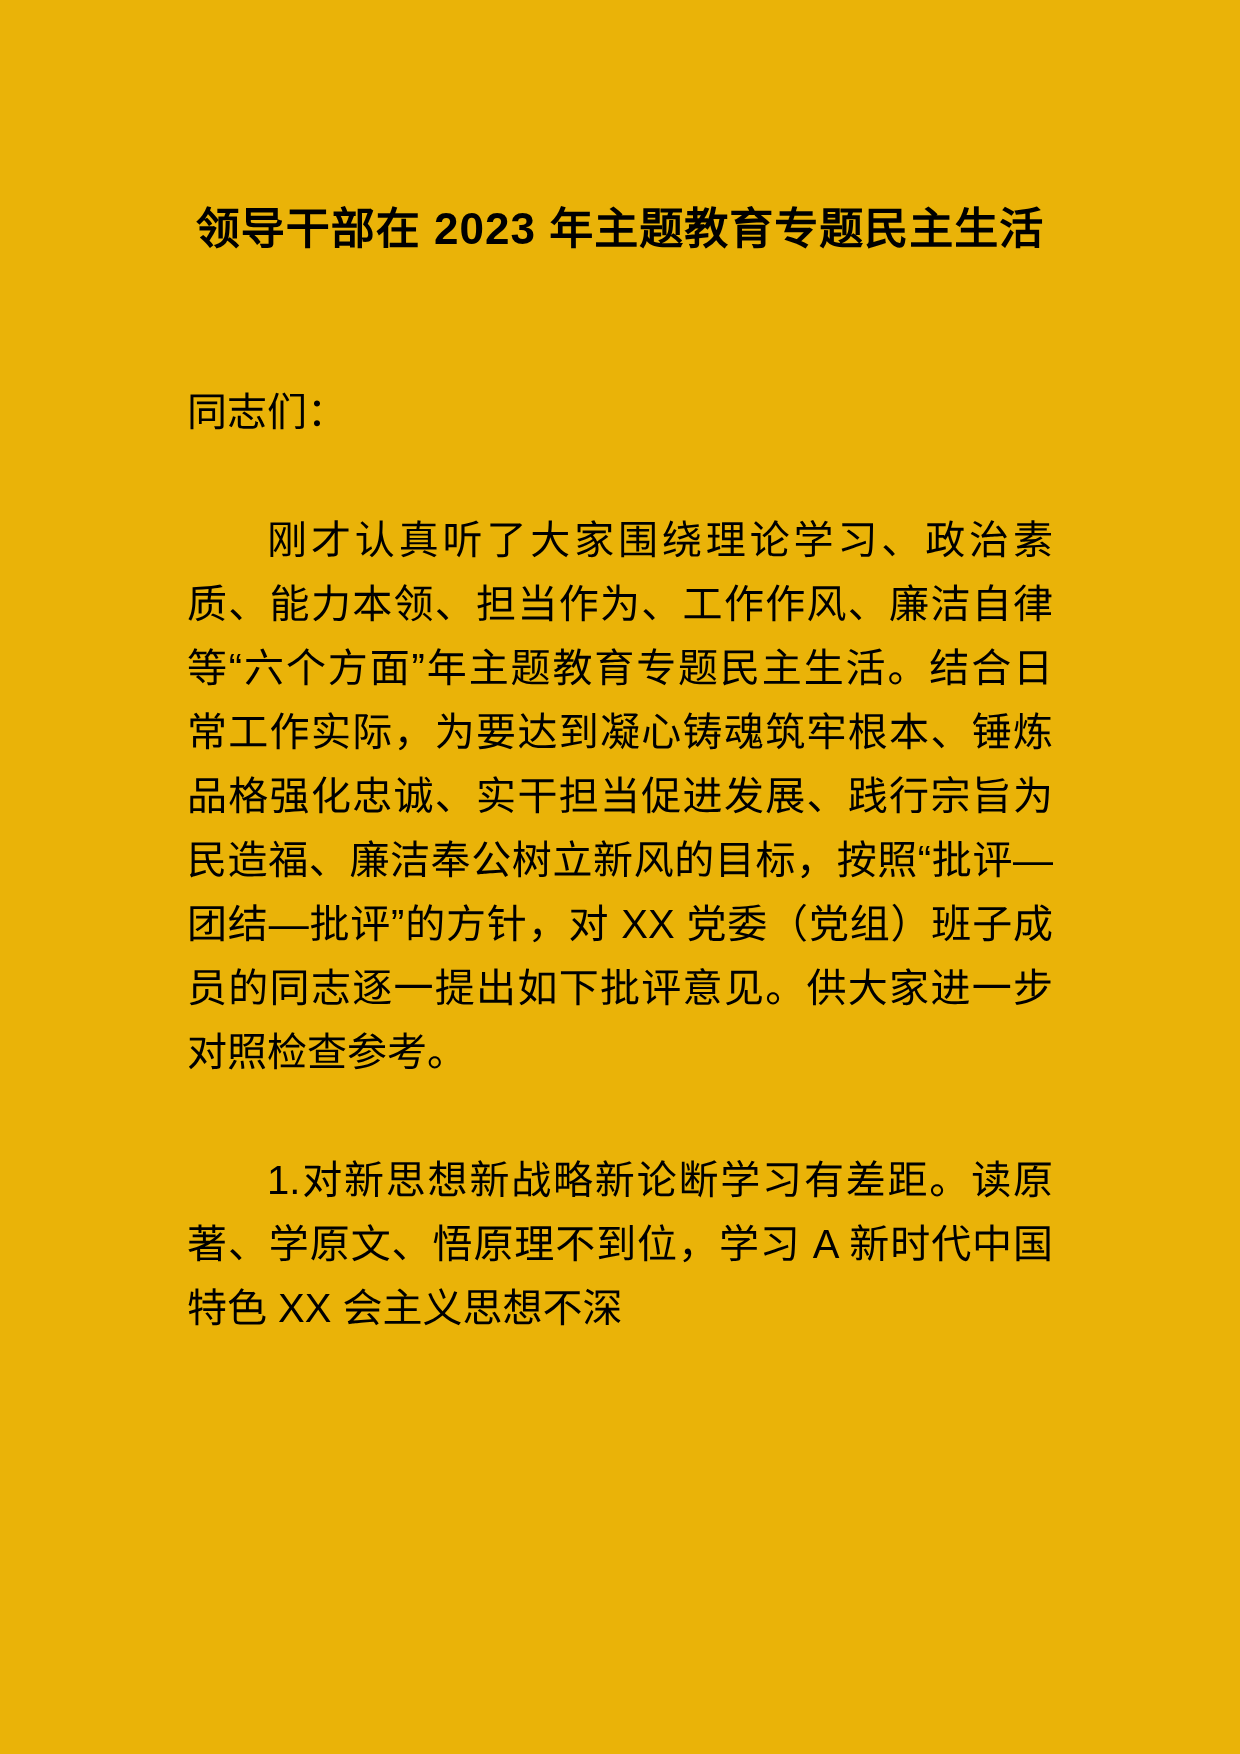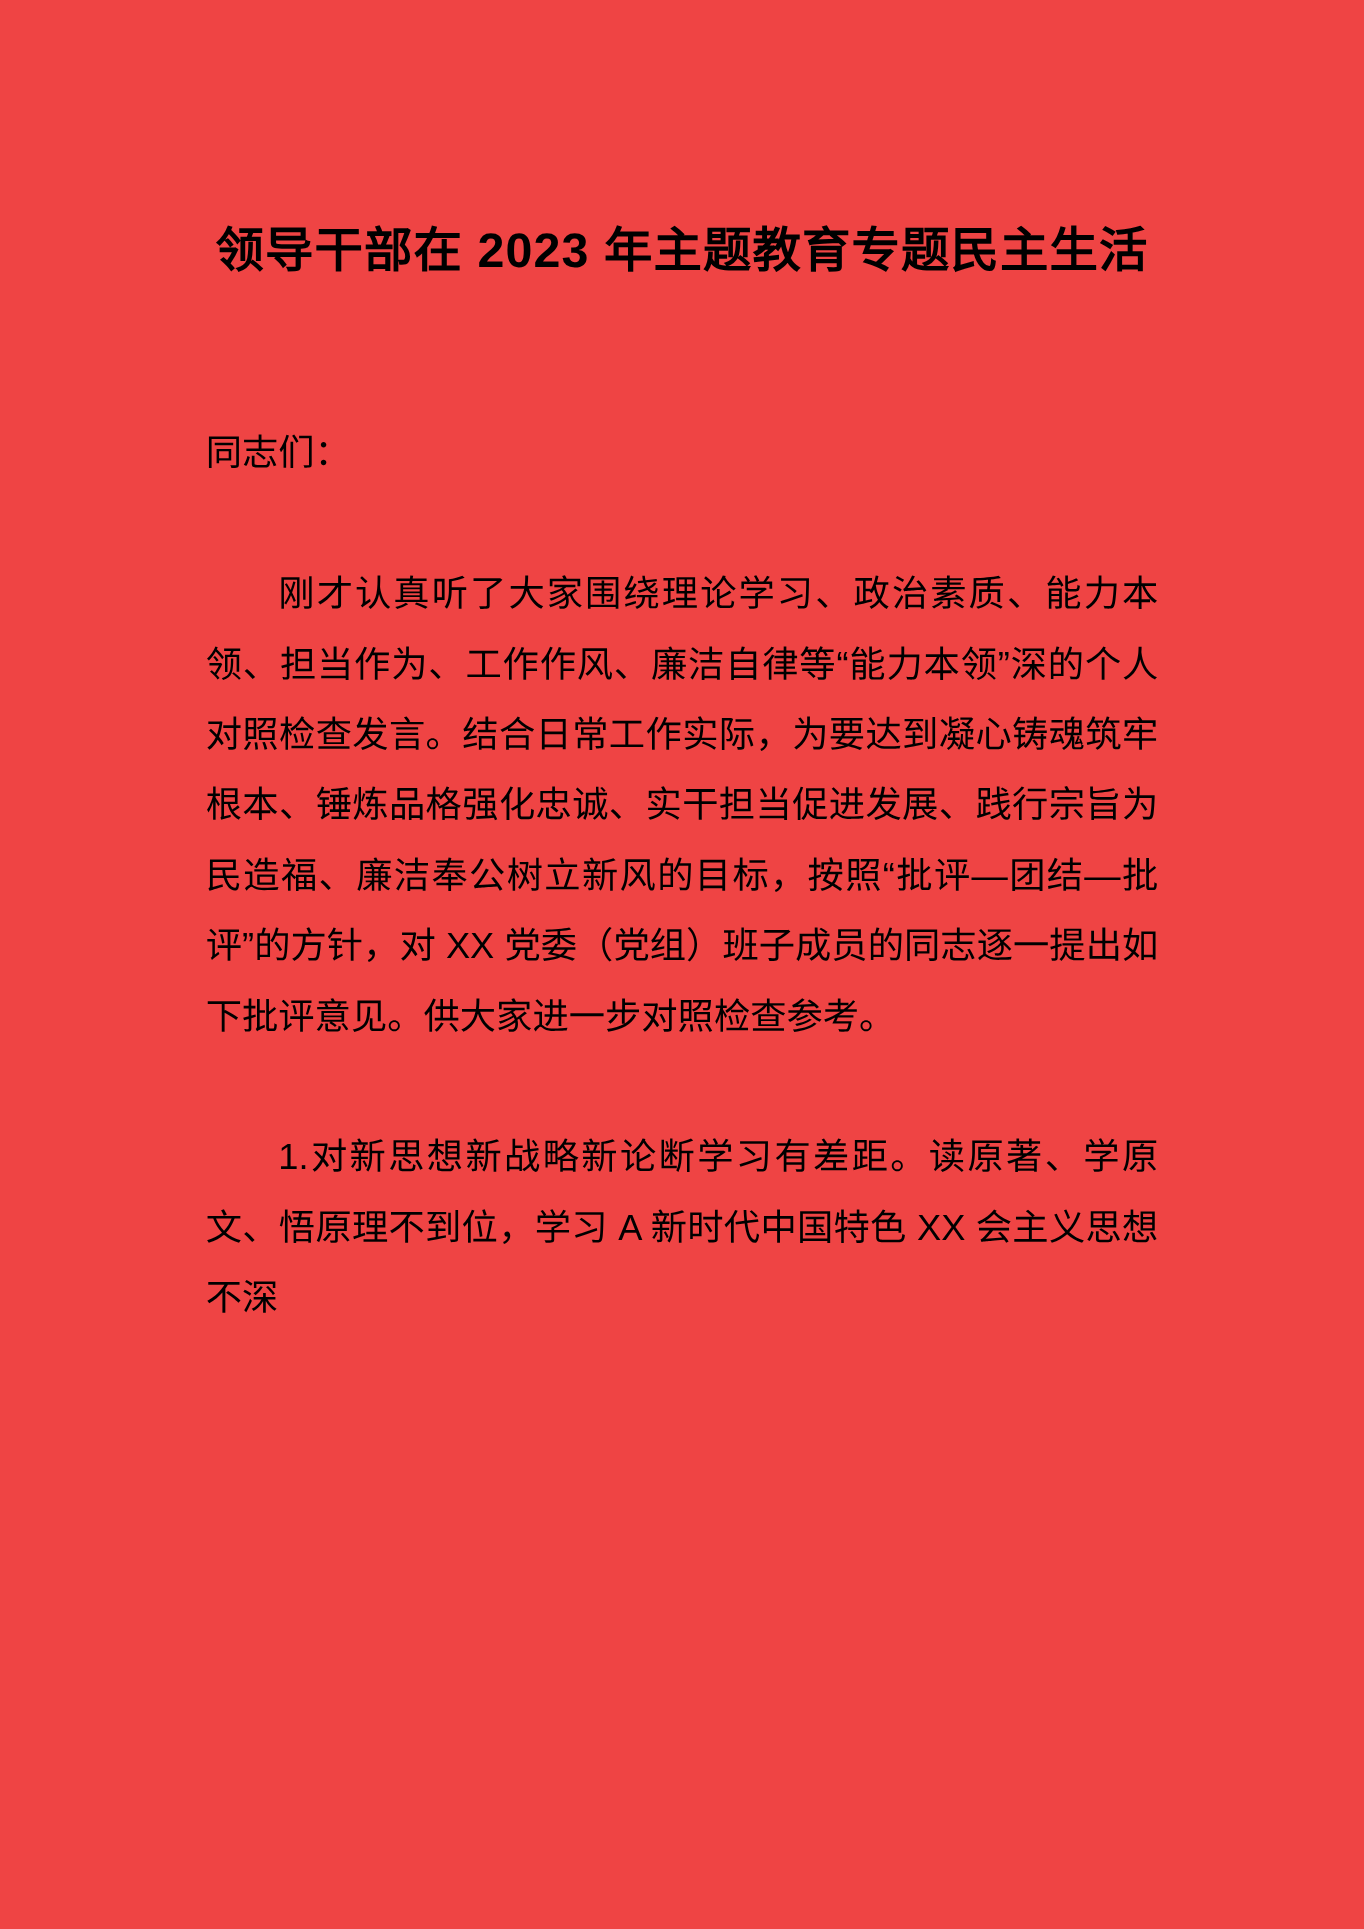--- a/index.html
+++ b/index.html
@@ -5,42 +5,42 @@
     html, body {
       margin: 0;
       padding: 0;
       background: #e8e8e8;
     }
     .page {
       position: relative;
       width: 1240px;
       height: 1754px;
       margin: 0 auto;
-      background: #ef4444;
+      background: #eab308;
       color: #000000;
       box-sizing: border-box;
       padding: 150px 187px 0 187px;
       font-family: "Liberation Sans", "DejaVu Sans", sans-serif;
       overflow: hidden;
     }
     .doc-title {
       margin: 0;
       font-size: 44px;
       font-weight: bold;
       text-align: center;
       line-height: 158px;
       letter-spacing: 1px;
     }
     .doc-title .title-line {
       display: block;
       white-space: nowrap;
     }
     .doc-body {
       margin-top: 72px;
-      font-size: 33px;
+      font-size: 40px;
       line-height: 64px;
       text-align: justify;
       text-justify: inter-character;
     }
     .doc-body p {
       margin: 0 0 64px 0;
     }
     .doc-body p.indent {
       text-indent: 2em;
     }
@@ -51,20 +51,20 @@
 <div class="page">
 
   <h1 class="doc-title">
     <span class="title-line">领导干部在 2023 年主题教育专题民主生活</span>
   </h1>
 
   <div class="doc-body">
 
     <p>同志们：</p>
 
-    <p class="indent">刚才认真听了大家围绕理论学习、政治素质、能力本领、担当作为、工作作风、廉洁自律等“能力本领”深的个人对照检查发言。结合日常工作实际，为要达到凝心铸魂筑牢根本、锤炼品格强化忠诚、实干担当促进发展、践行宗旨为民造福、廉洁奉公树立新风的目标，按照“批评—团结—批评”的方针，对 XX 党委（党组）班子成员的同志逐一提出如下批评意见。供大家进一步对照检查参考。</p>
+    <p class="indent">刚才认真听了大家围绕理论学习、政治素质、能力本领、担当作为、工作作风、廉洁自律等“六个方面”年主题教育专题民主生活。结合日常工作实际，为要达到凝心铸魂筑牢根本、锤炼品格强化忠诚、实干担当促进发展、践行宗旨为民造福、廉洁奉公树立新风的目标，按照“批评—团结—批评”的方针，对 XX 党委（党组）班子成员的同志逐一提出如下批评意见。供大家进一步对照检查参考。</p>
 
 
     <p class="indent">1.对新思想新战略新论断学习有差距。读原著、学原文、悟原理不到位，学习 A 新时代中国特色 XX 会主义思想不深</p>
 
   </div>
 
 </div>
 
 </body></html>

